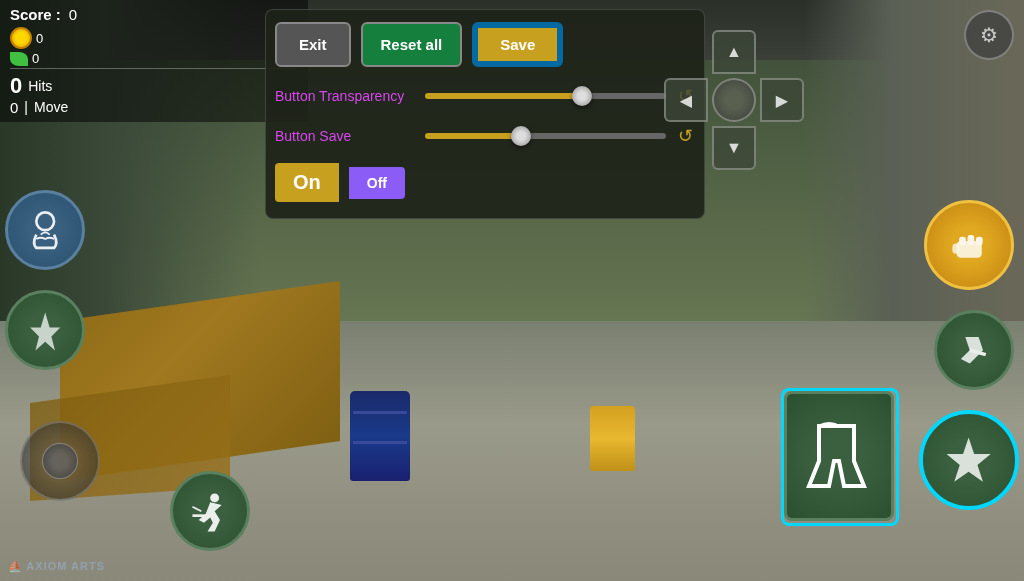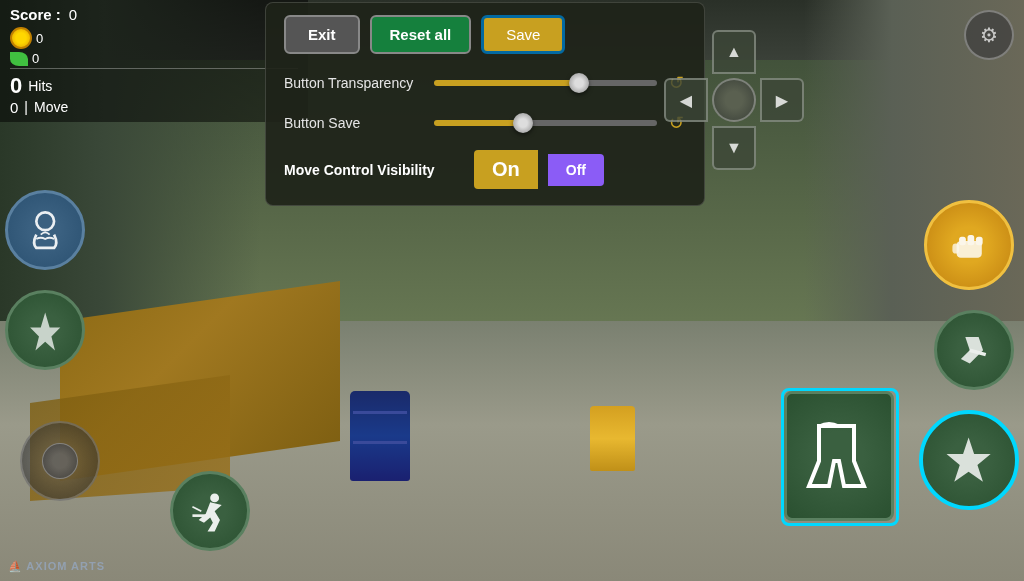--- a/index.html
+++ b/index.html
@@ -211,26 +211,26 @@
     }
 
     .hits-label {
       color: white;
       font-size: 14px;
     }
 
     
     #settings-panel {
       position: absolute;
-      top: 2px;
+      top: 9px;
       left: 265px;
       width: 440px;
       background: rgba(30,35,25,0.92);
       border-radius: 8px;
-      padding: 12px 18px 16px;
+      padding: 12px 9px 16px;
       border: 1px solid rgba(255,255,255,0.15);
     }
 
     .panel-buttons {
       display: flex;
       gap: 10px;
       margin-bottom: 16px;
     }
 
     .btn-exit {
@@ -251,37 +251,37 @@
       border-radius: 6px;
       padding: 8px 18px;
       font-size: 15px;
       font-weight: bold;
       cursor: pointer;
     }
 
     .btn-save {
       background: #c8a020;
       color: white;
-      border: 3px solid #0369a1;
+      border: 6px solid #0369a1;
       border-radius: 6px;
       padding: 8px 22px;
       font-size: 15px;
-      font-weight: normal;
+      font-weight: bold;
       cursor: pointer;
     }
 
     .setting-row {
       display: flex;
       align-items: center;
       gap: 10px;
       margin-bottom: 14px;
     }
 
     .setting-label {
-      color: #e5e5e5;
+      color: #d946ef;
       font-size: 14px;
       min-width: 140px;
     }
 
     .slider-container {
       flex: 1;
       position: relative;
       height: 20px;
       display: flex;
       align-items: center;
@@ -660,21 +660,20 @@
     <span class="setting-label">Button Save</span>
     <div class="slider-container">
       <div class="slider-track2">
         <div class="slider-thumb2"></div>
       </div>
     </div>
     <button class="reset-btn">↺</button>
   </div>
 
   <div class="visibility-row">
-    <span class="visibility-label">Move Control Visibility</span>
     <button class="toggle-on">On</button>
     <button class="toggle-off">Off</button>
   </div>
 </div>
 
 <div id="dpad">
   <div class="dpad-container">
     <div class="dpad-btn dpad-up">
       <span>▲</span>
     </div>

